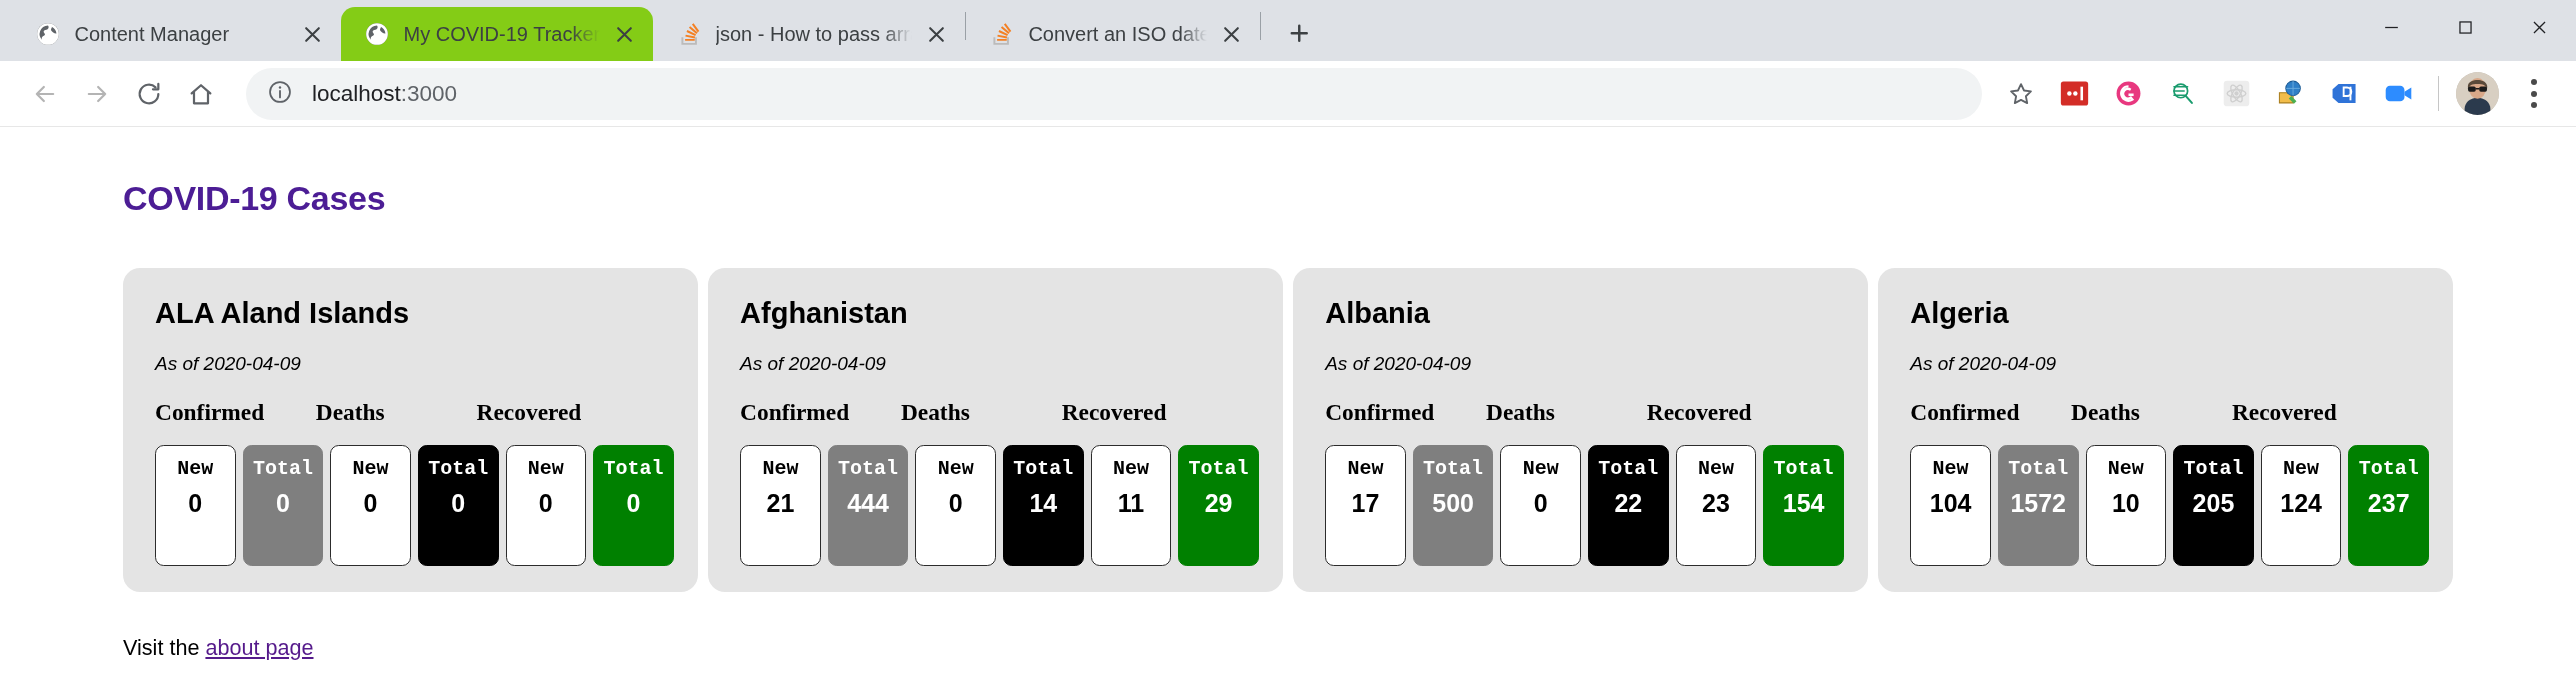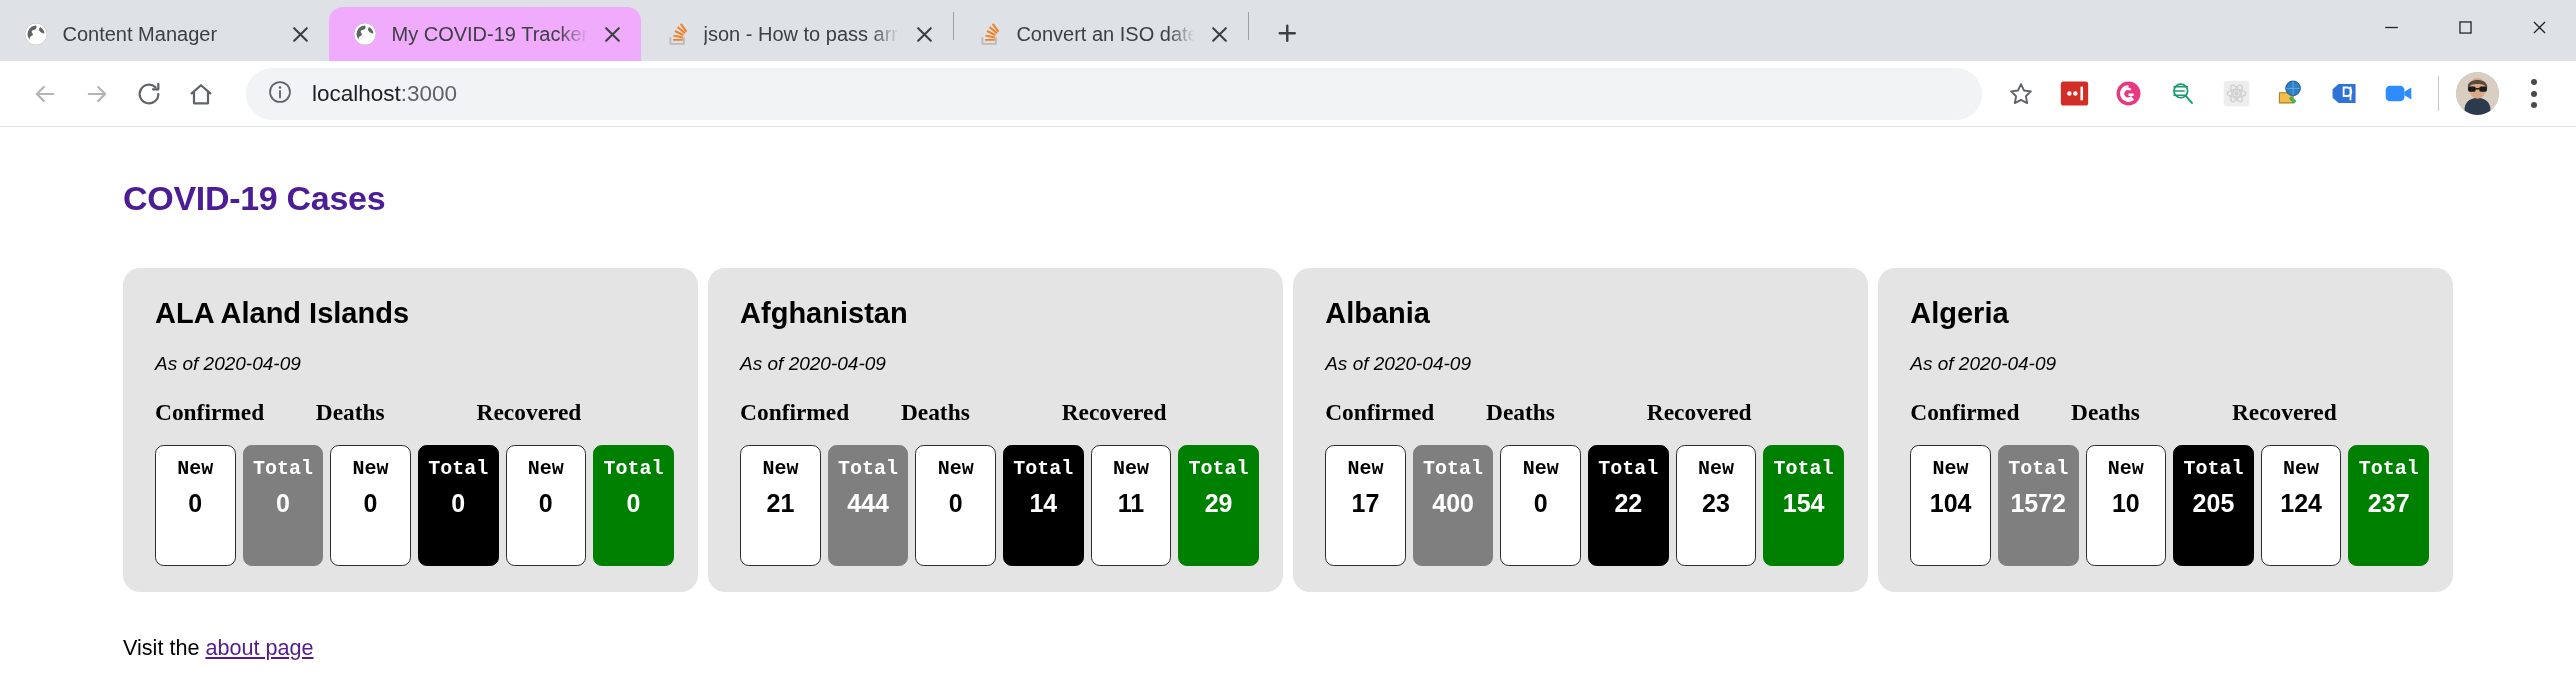--- a/index.html
+++ b/index.html
@@ -13,40 +13,40 @@
   }
 
   
   .browser { width: 2576px; height: 692px; display: flex; flex-direction: column; }
 
   .tabstrip {
     height: 61px;
     background: #dee1e6;
     display: flex;
     align-items: flex-end;
-    padding-left: 0;
+    padding-left: 12px;
     position: relative;
     flex: none;
   }
 
   .tab {
     height: 54px;
     display: flex;
     align-items: center;
     padding: 0 0 0 22.5px;
     position: relative;
     cursor: default;
     font-size: 20px;
     color: #3c4043;
     border-top-left-radius: 14px;
     border-top-right-radius: 14px;
     min-width: 0;
   }
   .tab.inactive { background: transparent; }
-  .tab.active { background: #f0abfc; }
+  .tab.active { background: #84cc16; }
 
   .tab-sep {
     width: 0.9px; height: 28px; background: #9aa0a6;
     align-self: center; margin-bottom: 8.7px; flex: none;
   }
 
   .tab-favicon { width: 26px; height: 26px; flex: none; margin-right: 14px; }
   .tab-title {
     white-space: nowrap; overflow: hidden;
     font-size: 20px; color: #3c4043;
@@ -511,21 +511,21 @@
             <div class="cat">Deaths</div>
             <div class="cat">Recovered</div>
           </div>
           <div class="boxes">
             <div class="box new">
               <span class="box-label">New</span>
               <span class="box-value">17</span>
             </div>
             <div class="box total-confirmed">
               <span class="box-label">Total</span>
-              <span class="box-value">400</span>
+              <span class="box-value">500</span>
             </div>
             <div class="box new">
               <span class="box-label">New</span>
               <span class="box-value">0</span>
             </div>
             <div class="box total-deaths">
               <span class="box-label">Total</span>
               <span class="box-value">22</span>
             </div>
             <div class="box new">

